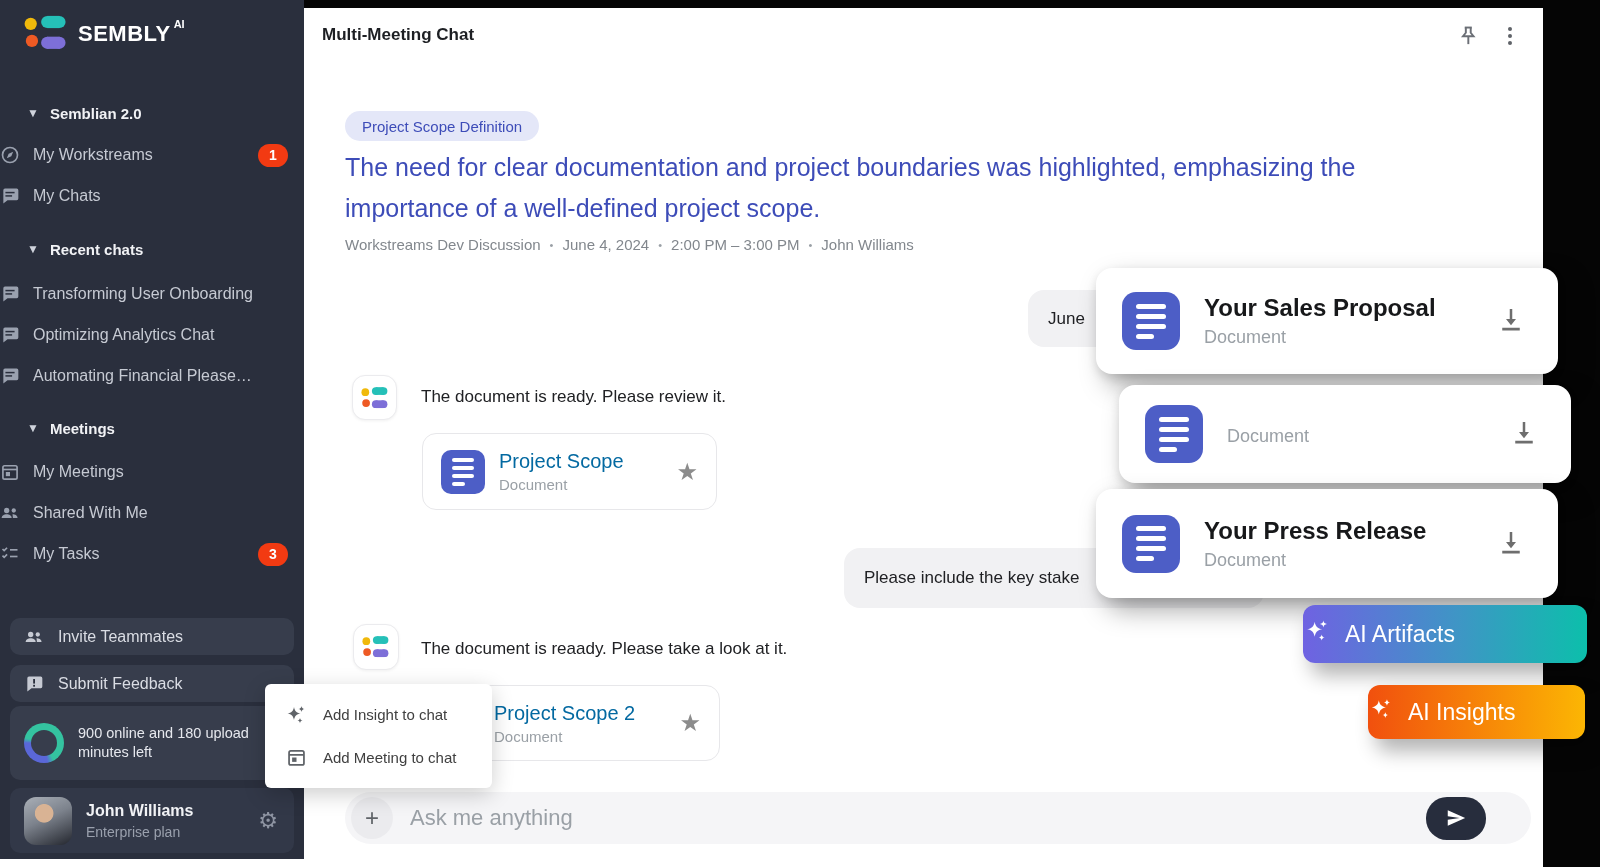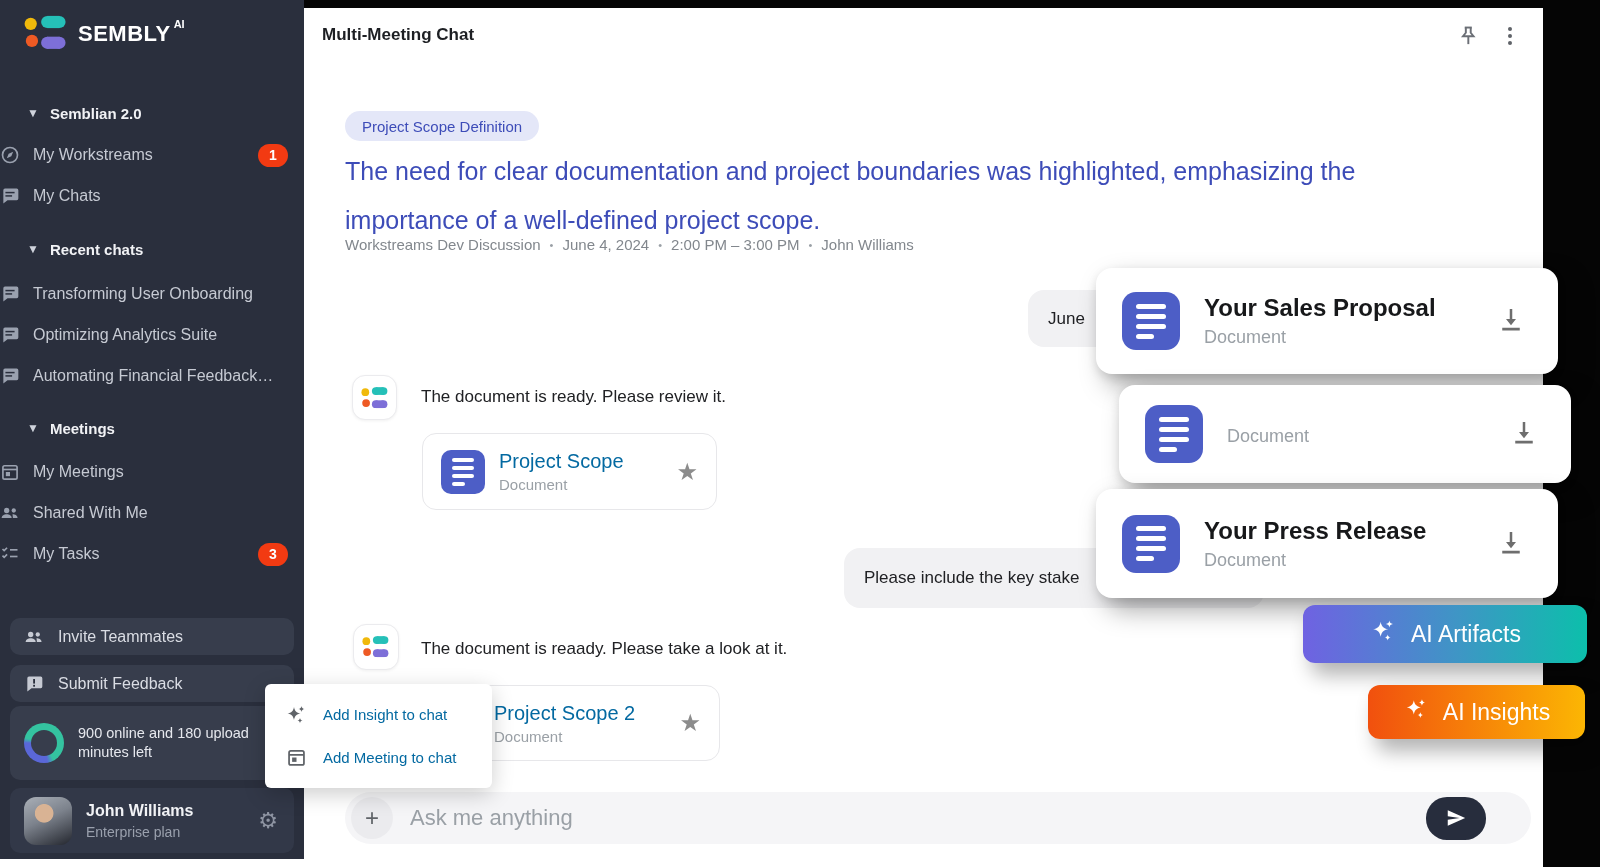--- a/index.html
+++ b/index.html
@@ -42,21 +42,21 @@
   .gear{position:absolute;right:16px;top:50%;transform:translateY(-50%);color:#8f95a3;font-size:22px;line-height:1;cursor:pointer;}
 
   
   .page-title{left:322px;top:25px;font-size:17px;font-weight:bold;color:#1d1f23;}
   .icon-btn{cursor:pointer;}
 
   
   .topic-badge{left:345px;top:111px;height:30px;padding:0 17px;border-radius:15px;
                background:var(--indigo-soft);color:var(--indigo);font-size:15px;
                display:flex;align-items:center;cursor:pointer;}
-  .headline{left:345px;top:147px;width:1115px;font-size:25px;line-height:49px;font-weight:500;color:var(--indigo);}
+  .headline{left:345px;top:147px;width:1115px;font-size:25px;line-height:41px;font-weight:500;color:var(--indigo);}
   .meta{left:345px;top:236px;display:flex;align-items:center;gap:9px;font-size:15px;color:#82878d;}
   .meta .dot{font-size:11px;color:#9aa0a6;}
 
   
   .bot-avatar{width:45px;height:45px;border-radius:13px;background:#fff;border:1px solid #ebebee;
               box-shadow:0 1px 3px rgba(0,0,0,.06);display:flex;align-items:center;justify-content:center;}
   .msg-text{font-size:17px;color:#202124;}
   .bubble{background:var(--bubble-gray);border-radius:16px;display:flex;align-items:center;
           padding:0 20px;font-size:17px;color:#202124;}
   .doc-card{background:#fff;border:1.5px solid #e7e7ea;border-radius:14px;display:flex;
@@ -73,29 +73,29 @@
               padding-left:26px;box-shadow:10px 12px 26px rgba(0,0,0,.34), 0 4px 10px rgba(0,0,0,.10);
               cursor:pointer;}
   .float-ic{width:58px;height:58px;border-radius:14px;background:var(--doc-blue);
             display:flex;flex-direction:column;align-items:center;justify-content:center;gap:5px;flex:0 0 58px;}
   .float-ic i{display:block;height:5px;border-radius:2.5px;background:#fff;}
   .float-title{font-size:24px;font-weight:bold;color:#17181a;text-align:right;}
   .float-sub{font-size:18px;color:#9aa0a6;margin-top:5px;}
   .dl{margin-left:auto;margin-right:32px;cursor:pointer;flex:0 0 auto;}
 
   
-  .ai-btn{display:flex;align-items:center;justify-content:center;gap:14px;border-radius:12px;
+  .ai-btn{display:flex;align-items:center;gap:14px;border-radius:12px;
           color:#fff;font-size:23px;cursor:pointer;box-shadow:8px 12px 20px rgba(0,0,0,.30);}
   .ai-artifacts{background:linear-gradient(90deg,var(--grad-indigo) 0%, #3e96c5 55%, var(--grad-teal) 100%);}
   .ai-insights{background:linear-gradient(90deg,var(--grad-orange1) 0%, var(--grad-orange2) 100%);}
 
   
   .ctx-menu{background:#fff;border-radius:6px;box-shadow:0 6px 22px rgba(0,0,0,.20);padding:9px 0;}
   .ctx-item{height:43px;display:flex;align-items:center;gap:15px;padding-left:19px;font-size:15px;
-            color:#0369a1;cursor:pointer;}
+            color:#404040;cursor:pointer;}
   .ctx-item .mi{width:24px;display:flex;justify-content:center;}
 
   
   .composer{left:345px;top:792px;width:1186px;height:52px;border-radius:26px;background:#f5f5f7;
             display:flex;align-items:center;padding:0 5px 0 6px;}
   .plus-btn{width:42px;height:42px;border-radius:50%;background:#ebebee;color:#5f6368;font-size:24px;
             display:flex;align-items:center;justify-content:center;cursor:pointer;flex:0 0 42px;}
   .ask-input{flex:1;border:none;outline:none;background:transparent;font-size:22px;color:#202124;
              padding-left:17px;font-family:"Liberation Sans",sans-serif;}
   .ask-input::placeholder{color:#9aa0a6;}
@@ -175,32 +175,32 @@
     </div>
 
     <div class="side-row" style="top:318px;">
       <span class="side-icon">
         <svg width="20" height="20" viewBox="0 0 24 24">
             <path d="M4 3 h16 a2 2 0 0 1 2 2 v10 a2 2 0 0 1 -2 2 H9 l-5 4 V5 a2 2 0 0 1 2 -2 Z" fill="#9aa1af"></path>
             <rect x="6.5" y="7" width="11" height="1.8" fill="#2a2f3d"></rect>
             <rect x="6.5" y="11" width="8" height="1.8" fill="#2a2f3d"></rect>
           </svg>
       </span>
-      <span>Optimizing Analytics Suite</span>
+      <span>Optimizing Analytics Chat</span>
     </div>
 
     <div class="side-row" style="top:359px;">
       <span class="side-icon">
         <svg width="20" height="20" viewBox="0 0 24 24">
             <path d="M4 3 h16 a2 2 0 0 1 2 2 v10 a2 2 0 0 1 -2 2 H9 l-5 4 V5 a2 2 0 0 1 2 -2 Z" fill="#9aa1af"></path>
             <rect x="6.5" y="7" width="11" height="1.8" fill="#2a2f3d"></rect>
             <rect x="6.5" y="11" width="8" height="1.8" fill="#2a2f3d"></rect>
           </svg>
       </span>
-      <span>Automating Financial Feedback…</span>
+      <span>Automating Financial Please…</span>
     </div>
 
     <div class="side-section" style="top:413px;">
       <span class="caret">▼</span>
       <span>Meetings</span>
     </div>
 
     <div class="side-row" style="top:455px;">
       <span class="side-icon">
         <svg width="20" height="20" viewBox="0 0 24 24">

